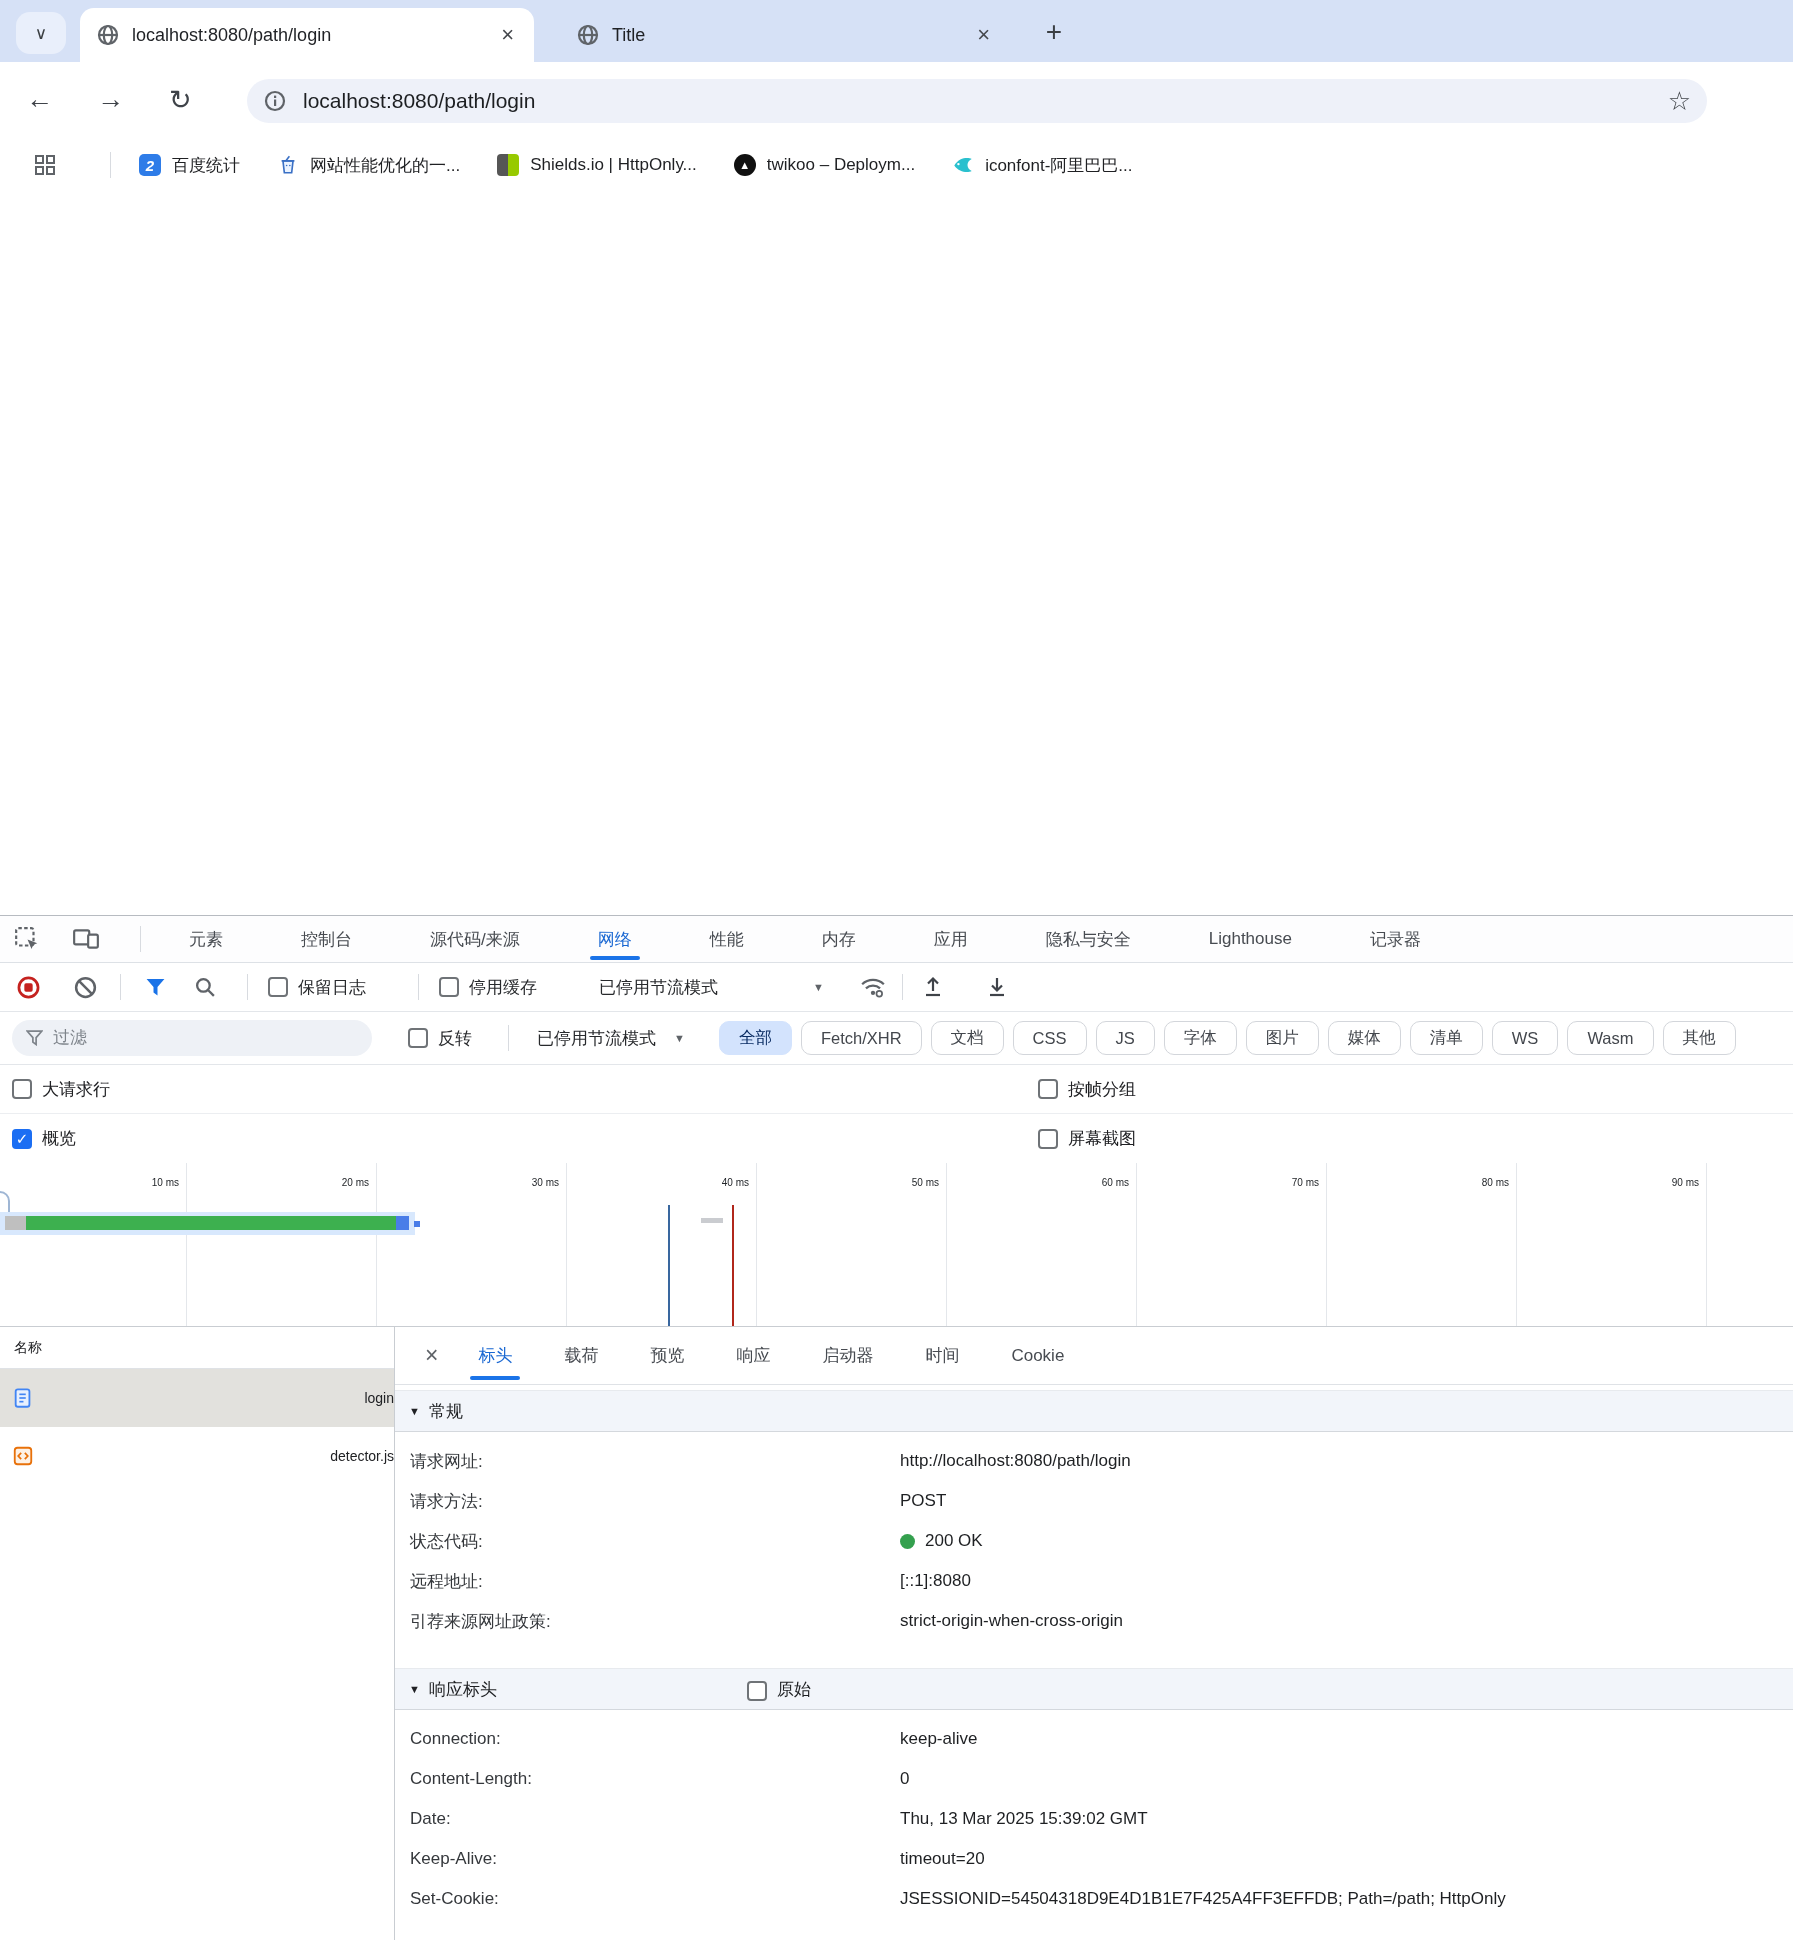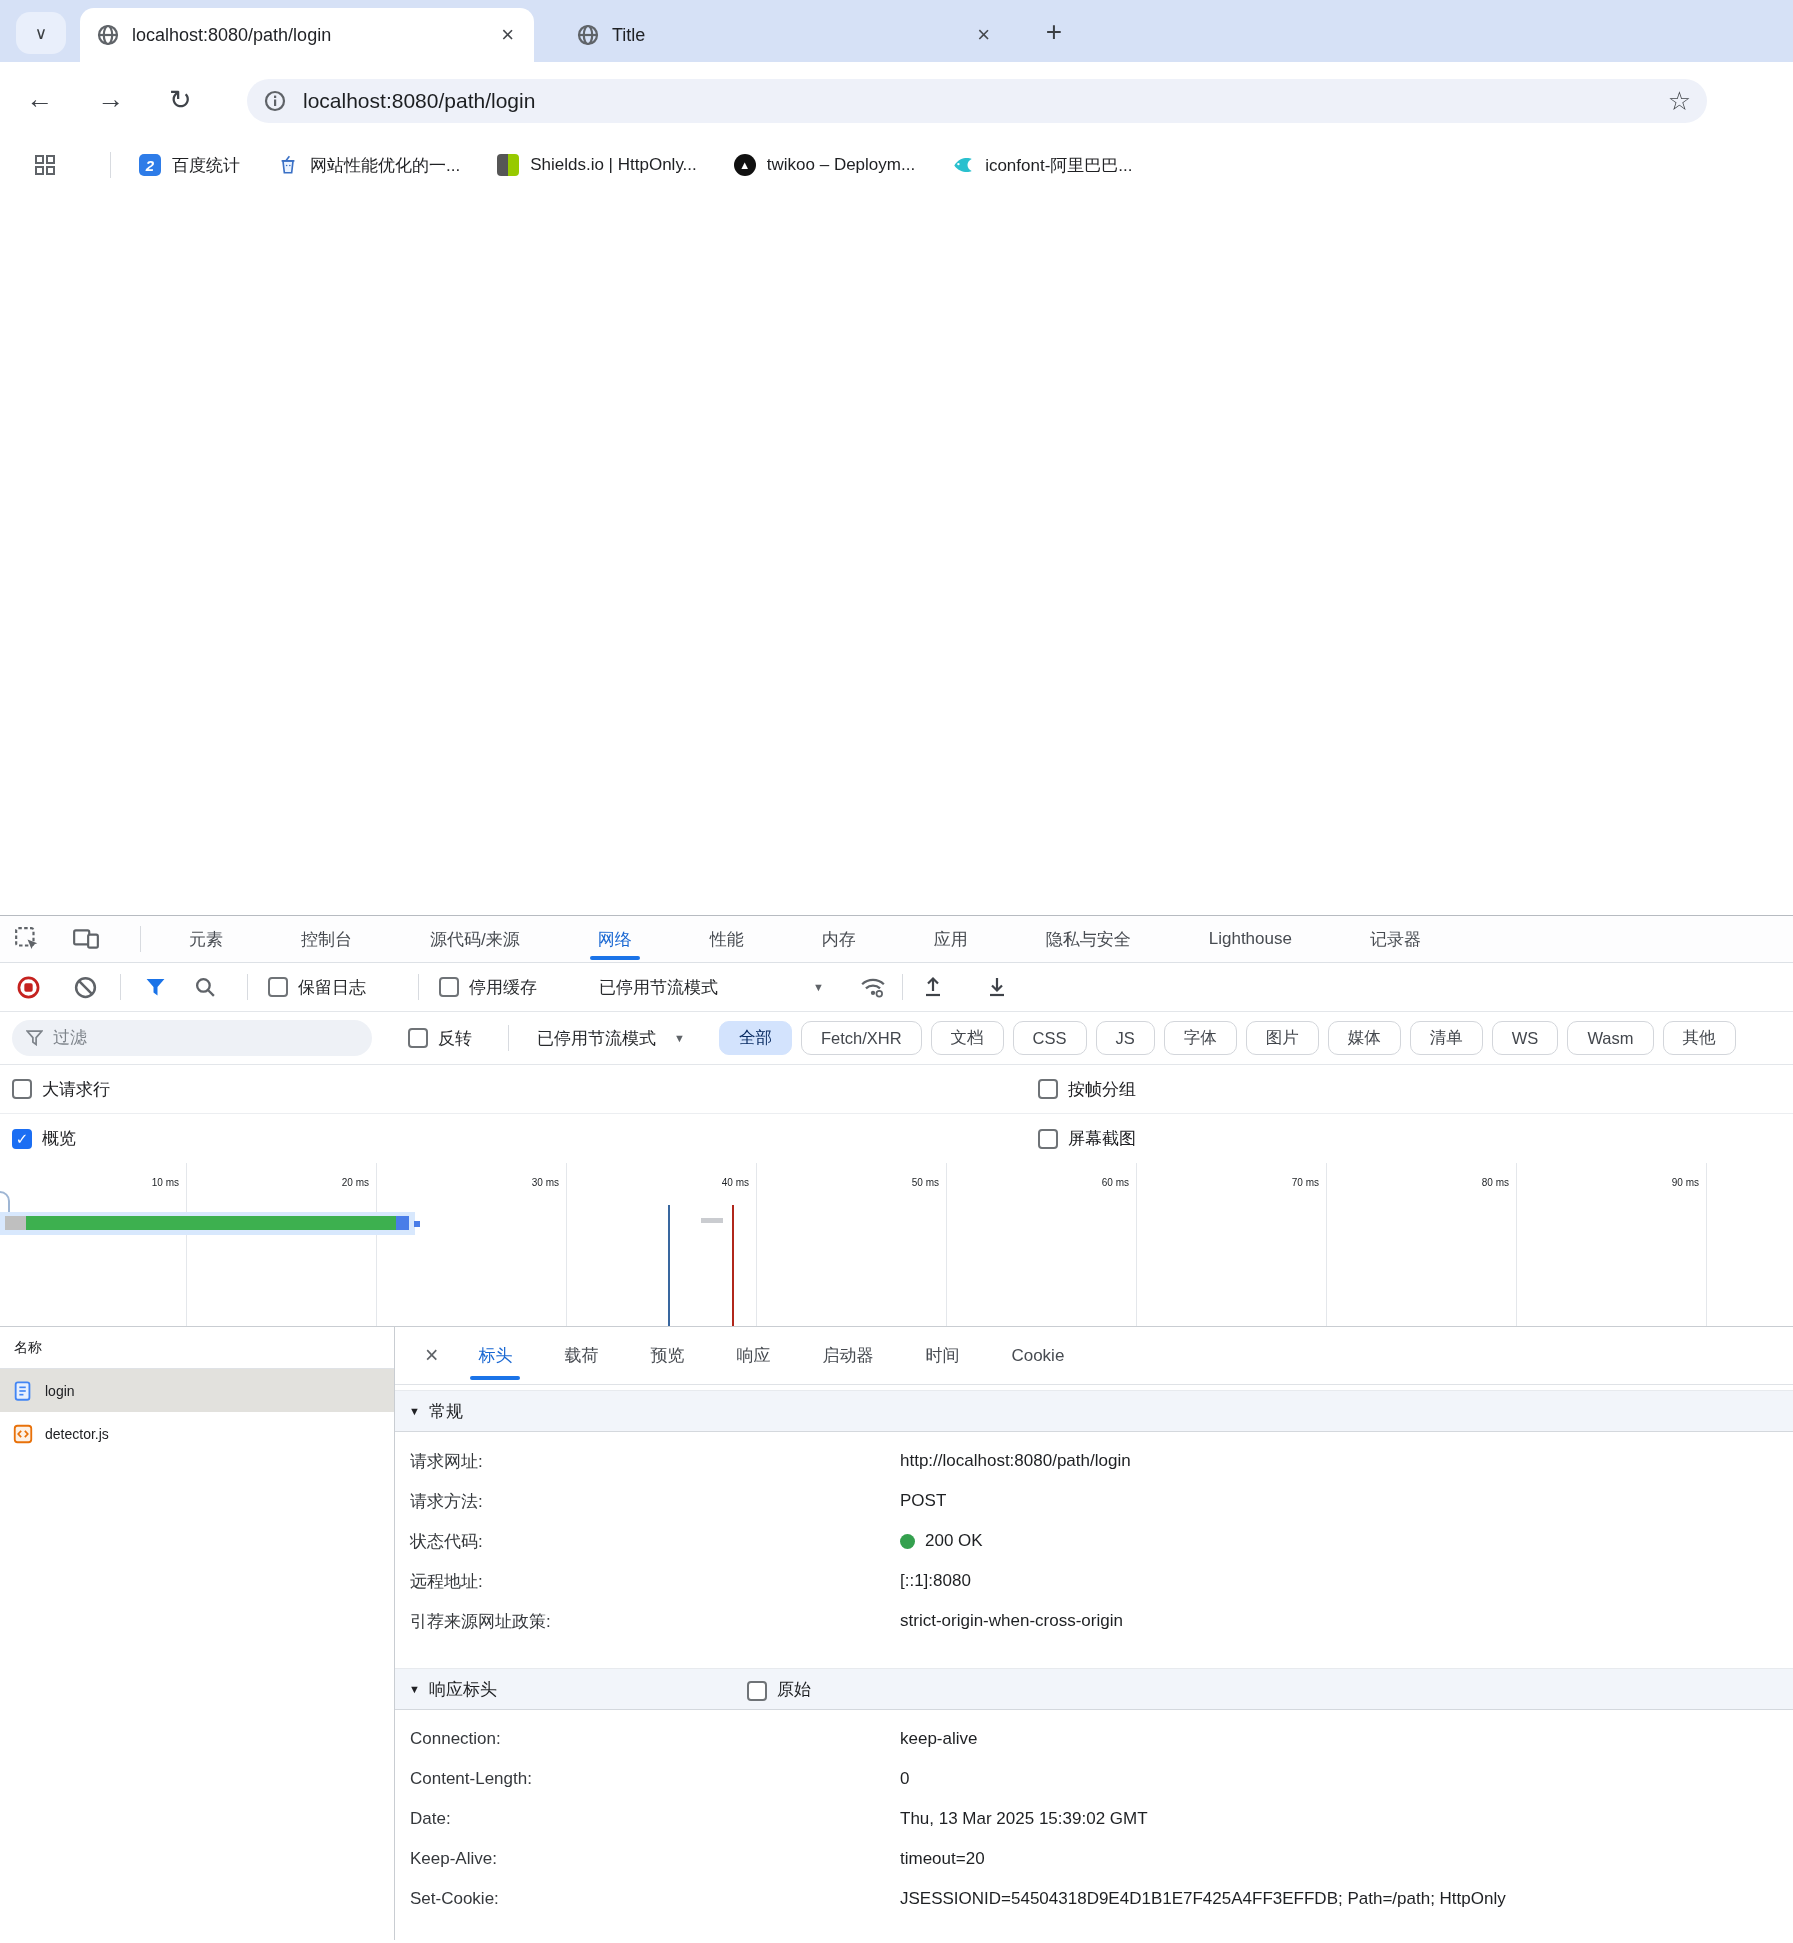--- a/index.html
+++ b/index.html
@@ -81,21 +81,21 @@
   .ov-green { position:absolute; left:26px; top:53px; width:370px; height:14px; background:#3db04f; }
   .ov-tip { position:absolute; left:396px; top:53px; width:13px; height:14px; background:#4a7de8; }
   .ov-dot { position:absolute; left:414px; top:58px; width:6px; height:6px; background:#4a7de8; }
   .ov-dcl { position:absolute; left:668px; top:42px; bottom:0; width:2px; background:#39679f; }
   .ov-load { position:absolute; left:732px; top:42px; bottom:0; width:2px; background:#b1271b; }
   .ov-dash { position:absolute; left:701px; top:55px; width:22px; height:5px; background:#caccd0; }
 
   .bottom { display:flex; height:613px; }
   .reqlist { width:395px; border-right:1px solid #c9cdd2; font-size:14px; flex:0 0 auto; }
   .req-header { height:42px; display:flex; align-items:center; padding-left:14px; border-bottom:1px solid #dfe2e6; color:#202124; }
-  .req-row { height:43px; display:flex; align-items:center; padding-left:12px; gap:11px; cursor:pointer; }
+  .req-row { height:58px; display:flex; align-items:center; padding-left:12px; gap:11px; cursor:pointer;justify-content:space-between; }
   .req-row.selected { background:#e2e1dd; }
 
   .details { flex:1; min-width:0; font-size:17px; }
   .det-tabs { height:58px; border-bottom:1px solid #dfe2e6; display:flex; align-items:center; }
   .det-close { margin-left:30px; font-size:23px; color:#5f6368; cursor:pointer; }
   .det-nav { display:flex; gap:52px; margin-left:40px; height:100%; }
   .det-tab { display:flex; align-items:center; height:100%; position:relative; color:#474b51; cursor:pointer; white-space:nowrap; }
   .det-tab.selected { color:#1967d2; }
   .det-tab.selected::after { content:""; position:absolute; left:-8px; right:-8px; bottom:4px; height:4px; border-radius:2px; background:#1a73e8; }
 

